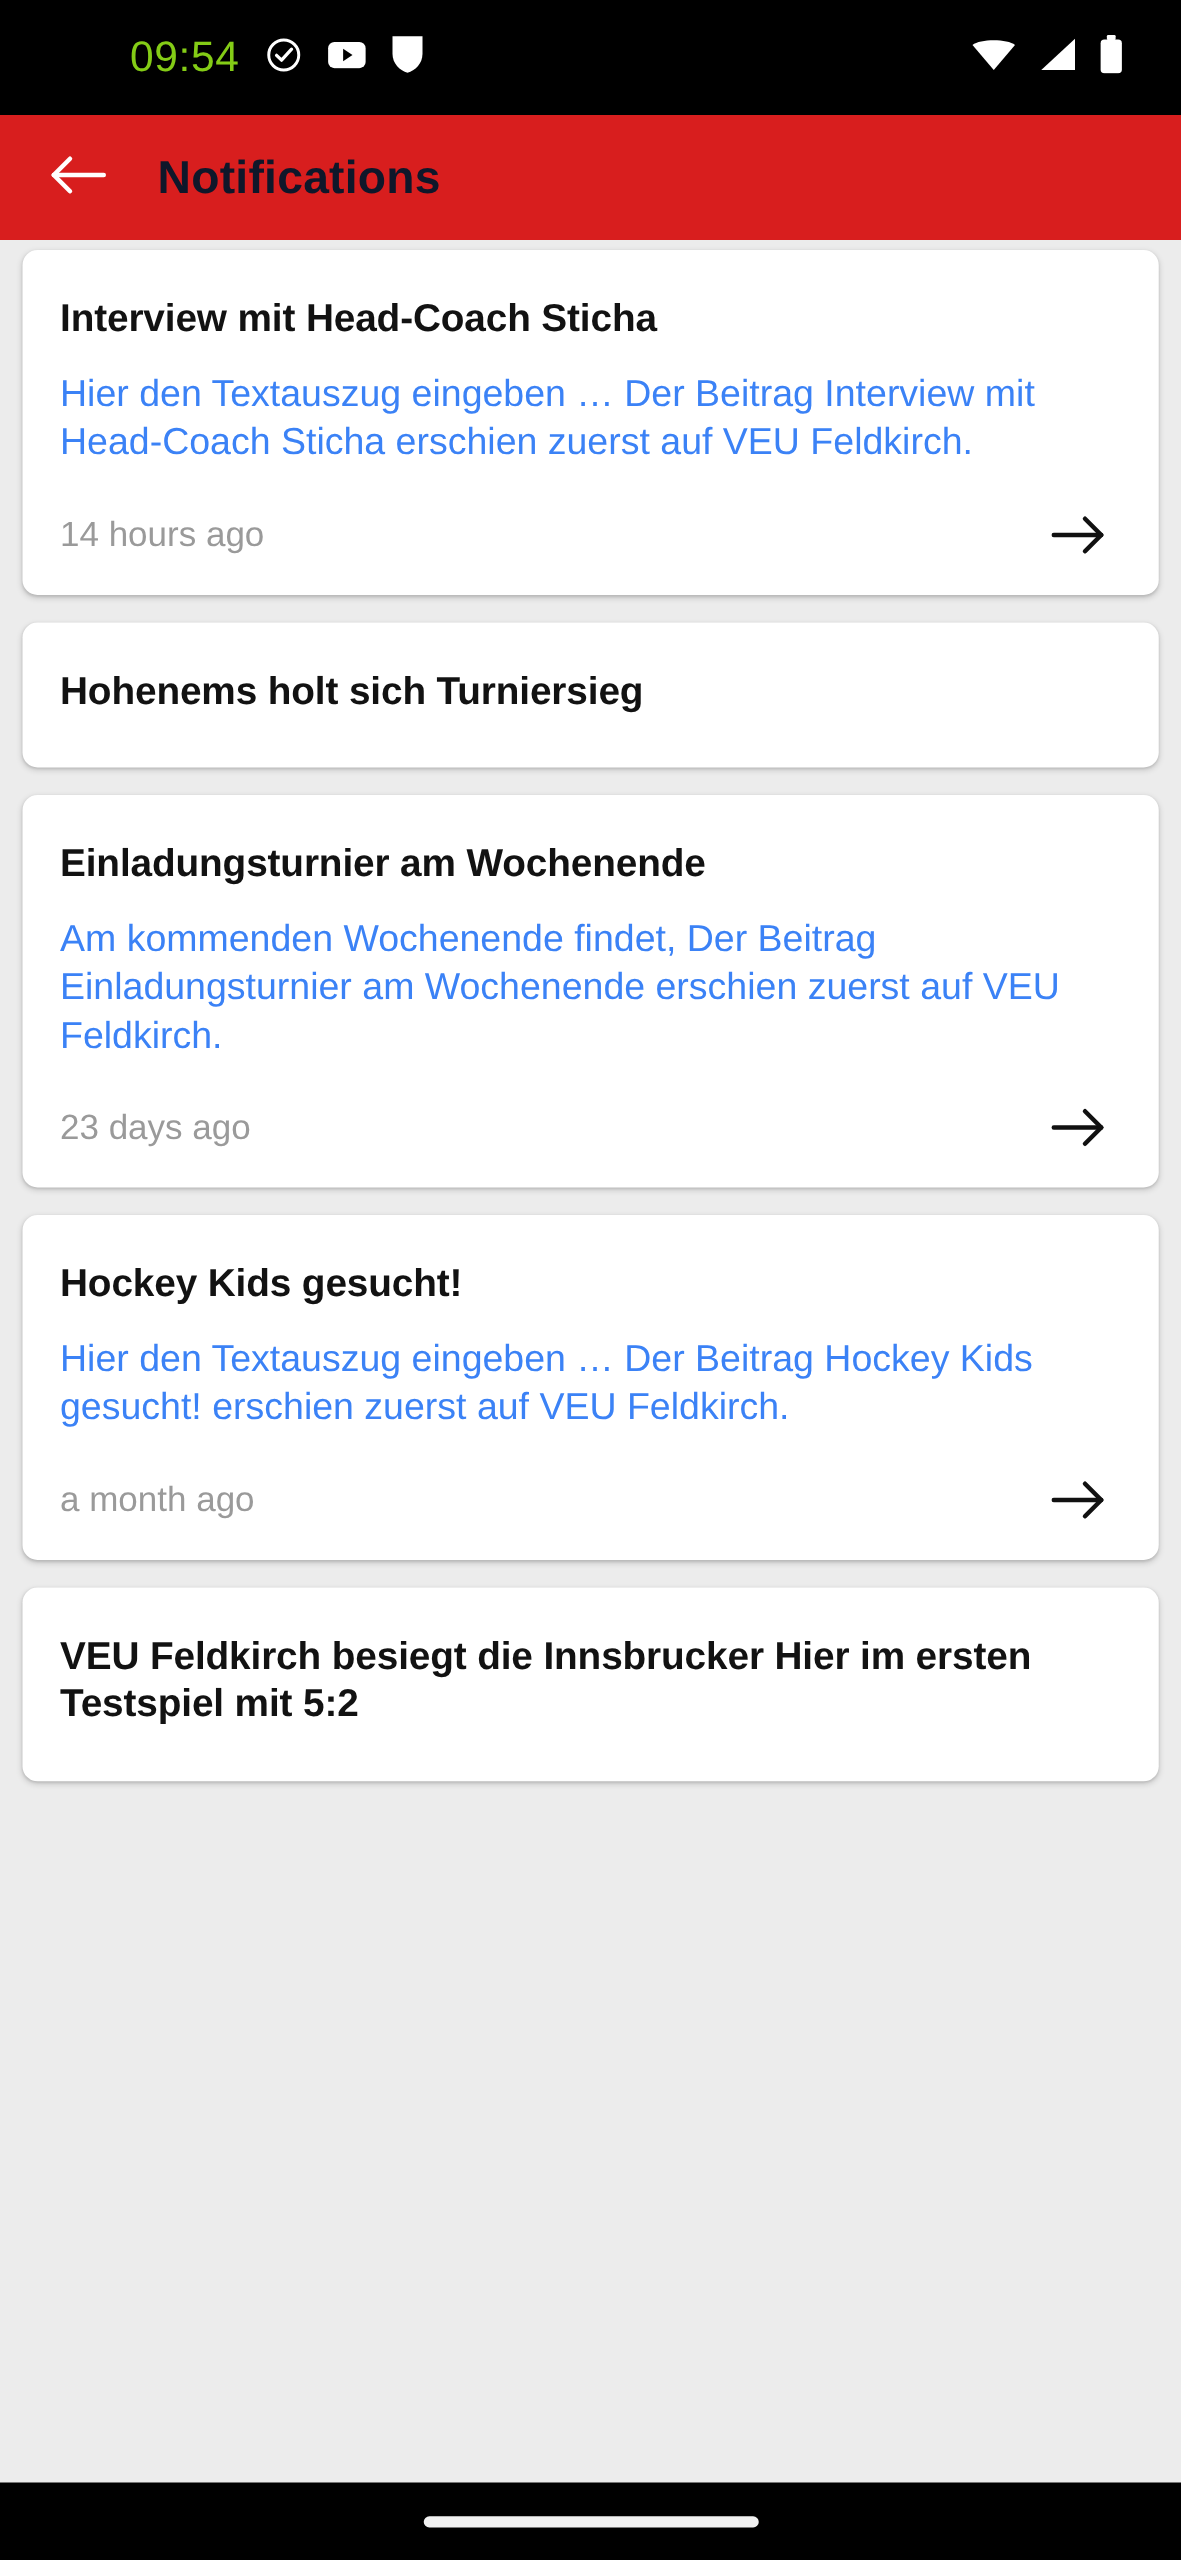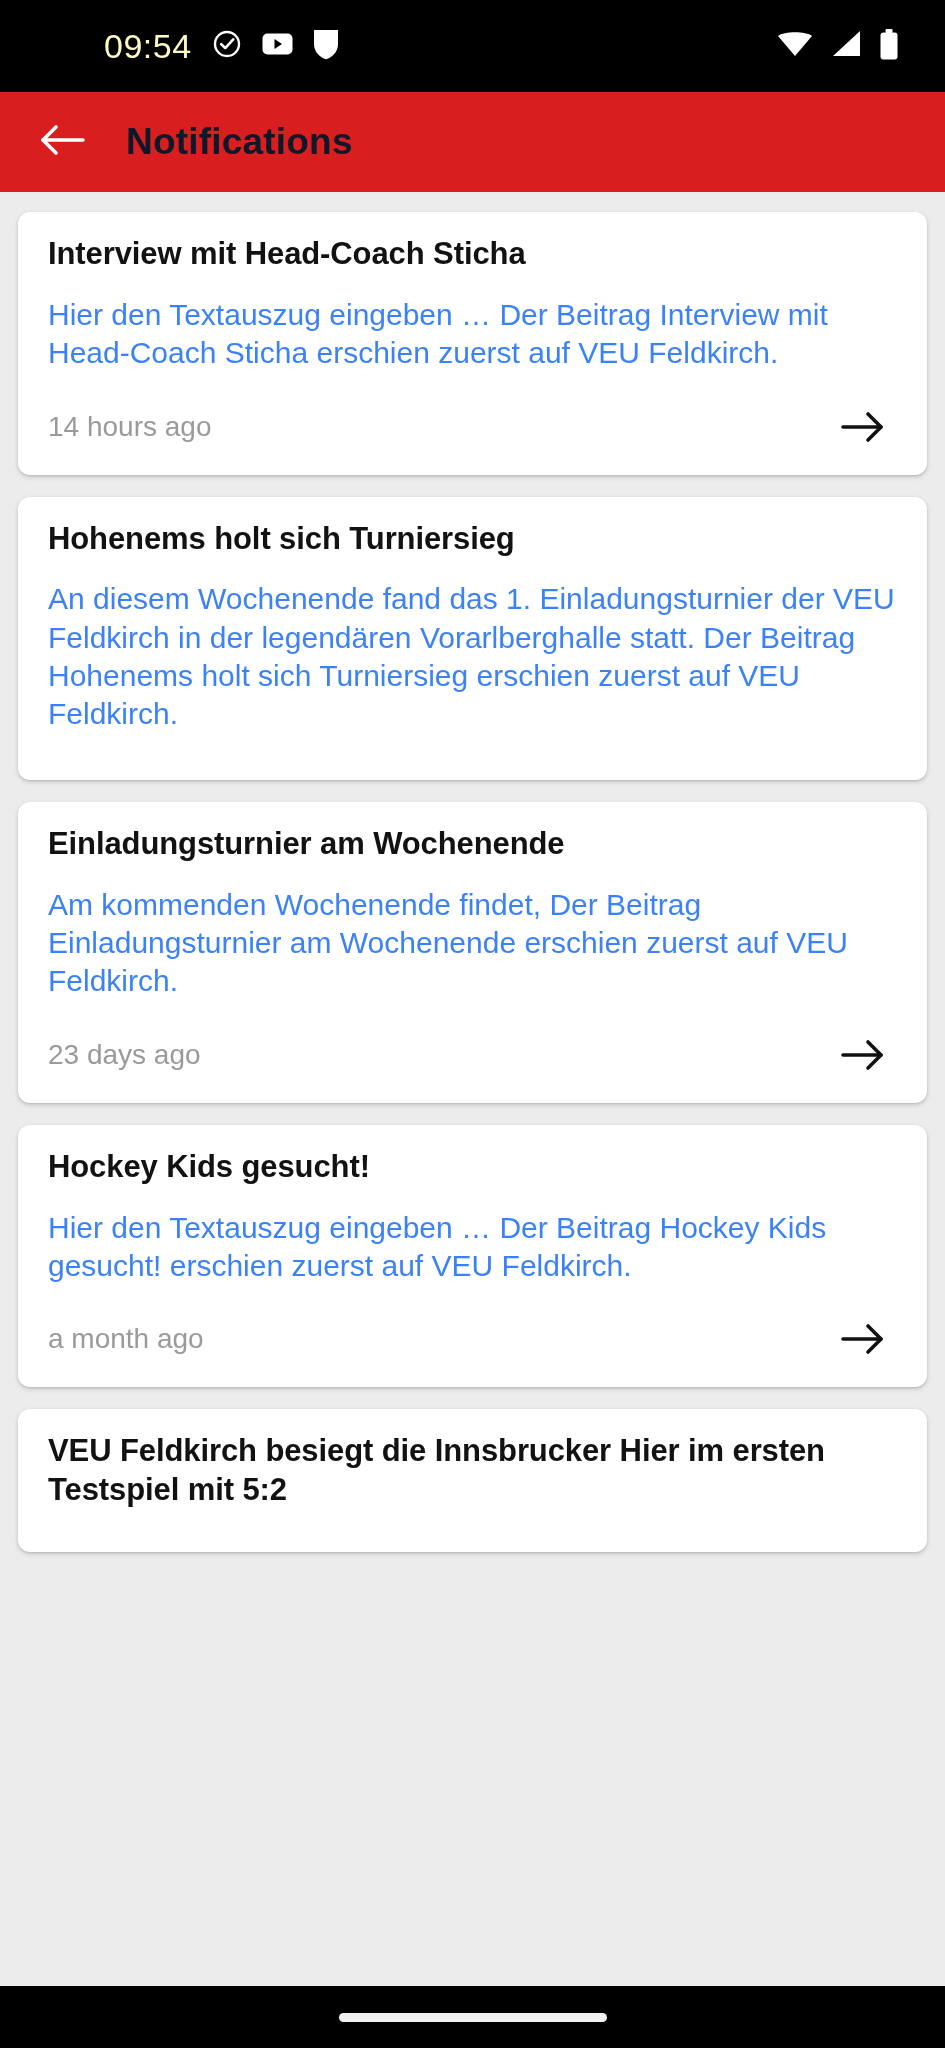--- a/index.html
+++ b/index.html
@@ -12,21 +12,21 @@
   .screen { position:relative; width:945px; height:2048px; background:#ececec; overflow:hidden; }
 
   
   .statusbar{
     position:absolute; top:0; left:0; width:945px; height:92px;
     background:#000; display:flex; align-items:center;
     padding:0 36px 0 0;
   }
   .sb-left{ display:flex; align-items:center; gap:20px; padding-left:104px; }
   .sb-time{
-    color:#fef9c3; font-size:34px; font-weight:400; letter-spacing:.5px;
+    color:#84cc16; font-size:34px; font-weight:400; letter-spacing:.5px;
     font-family:"Liberation Sans", sans-serif; line-height:1;
   }
   .sb-right{ margin-left:auto; display:flex; align-items:center; gap:17px; padding-right:10px;}
   .ic{ display:block; }
 
   
   .appbar{
     position:absolute; top:92px; left:0; width:945px; height:100px;
     background:#d81e1e; display:flex; align-items:center;
   }
@@ -36,25 +36,25 @@
     margin-left:18px; font-family:"Liberation Sans", sans-serif;
   }
 
   
   .list{
     position:absolute; top:192px; left:0; width:945px; height:1856px;
     overflow:hidden; padding:8px 0 0 0;
   }
   .card{
     position:relative;
-    margin:12px 18px 22px 18px;
+    margin:0 18px 22px 18px;
     background:#fff;
     border-radius:12px;
     box-shadow:0 2px 5px rgba(0,0,0,.16), 0 1px 2px rgba(0,0,0,.10);
-    padding:23px 30px 20px 30px;
+    padding:36px 30px 20px 30px;
   }
   .card-title{
     font-size:31px; font-weight:bold; color:#121212; line-height:1.25;
     margin-bottom:22px; letter-spacing:-.1px;
   }
   .card-body{
     font-size:30px; color:#3b82f6; line-height:1.28; font-weight:400;
     margin-bottom:26px;
   }
   .card-foot{
@@ -141,21 +141,20 @@
           <svg width="44" height="34" viewBox="0 0 44 34">
             <path d="M2 17 H40" stroke="#111" stroke-width="3.6" stroke-linecap="round" fill="none"></path>
             <path d="M27 4 L40 17 L27 30" stroke="#111" stroke-width="3.6" stroke-linecap="round" stroke-linejoin="round" fill="none"></path>
           </svg>
         </span>
       </div>
     </div>
 
     <div class="card">
       <div class="card-title">Hohenems holt sich Turniersieg</div>
-      <div class="card-body">An diesem Wochenende fand das 1. Einladungsturnier der VEU Feldkirch in der legendären Vorarlberghalle statt. Der Beitrag Hohenems holt sich Turniersieg erschien zuerst auf VEU Feldkirch.</div>
     </div>
 
     <div class="card">
       <div class="card-title">Einladungsturnier am Wochenende</div>
       <div class="card-body">Am kommenden Wochenende findet, Der Beitrag Einladungsturnier am Wochenende erschien zuerst auf VEU Feldkirch.</div>
       <div class="card-foot">
         <span class="card-time">23 days ago</span>
         <span class="arrow-btn">
           <svg width="44" height="34" viewBox="0 0 44 34">
             <path d="M2 17 H40" stroke="#111" stroke-width="3.6" stroke-linecap="round" fill="none"></path>

